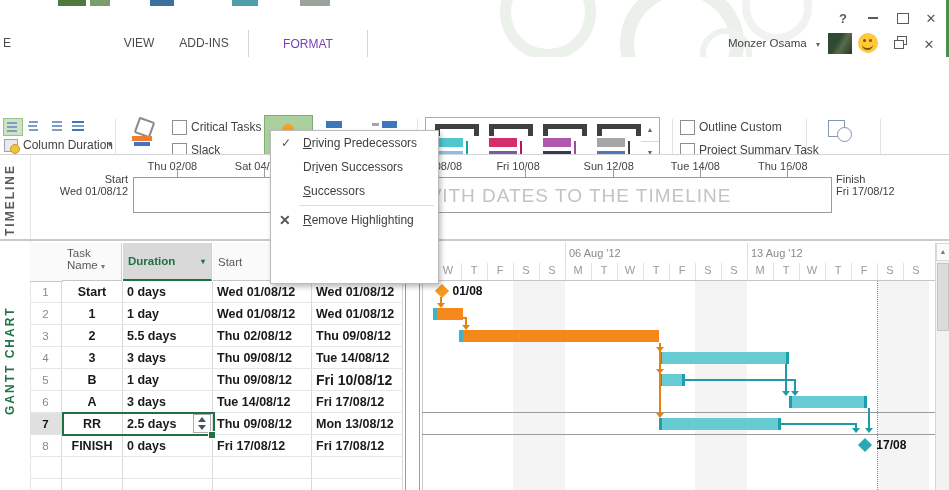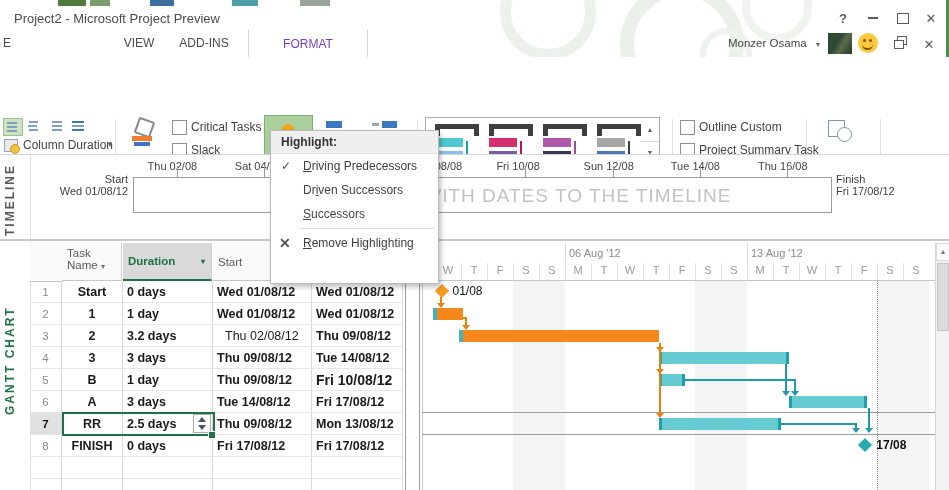--- a/index.html
+++ b/index.html
@@ -53,21 +53,20 @@
     <div class="deco" style="left:742px;top:-28px;width:54px;height:54px;border:8px solid #F0F3EF;"></div>
     <div class="deco" style="left:700px;top:28px;width:40px;height:40px;border:6px solid #EEF2EE;"></div>
 
     <div class="abs" style="left:58px;top:0;width:28px;height:6px;background:#4E7A3C;"></div>
     <div class="abs" style="left:90px;top:0;width:20px;height:6px;background:#7A9E6B;"></div>
     <div class="abs" style="left:150px;top:0;width:24px;height:6px;background:#3C6E9F;"></div>
     <div class="abs" style="left:232px;top:0;width:26px;height:6px;background:#4E9FA8;"></div>
     <div class="abs" style="left:300px;top:0;width:30px;height:6px;background:#9AA49A;"></div>
     <div class="abs" style="left:946px;top:0;width:3px;height:57px;background:#4C8F4C;"></div>
 
-    <div class="title-text">Project2 - Microsoft Project Preview</div>
 
     <div class="winbtn" style="left:832px;font-weight:bold;">?</div>
     <div class="winbtn" style="left:862px;">
         <span style="display:block;width:10px;height:2px;background:#5A5A5A;"></span>
       </div>
     <div class="winbtn" style="left:892px;">
         <span style="display:block;width:10px;height:9px;border:1px solid #5A5A5A;"></span>
       </div>
     <div class="winbtn" style="left:920px;">✕</div>
 
@@ -285,22 +284,22 @@
         <div style="position: absolute; left: 123px; top: 40px; width: 89px; height: 21px; display: flex; align-items: center; padding-left: 4px; box-sizing: border-box; font-size: 12.5px; font-weight: 600; color: rgb(26, 26, 26);">0 days</div>
         <div style="position: absolute; left: 213px; top: 40px; width: 98px; height: 21px; display: flex; align-items: center; padding-left: 4px; box-sizing: border-box; font-size: 12.5px; font-weight: 600; color: rgb(26, 26, 26);">Wed 01/08/12</div>
         <div style="position: absolute; left: 312px; top: 40px; width: 90px; height: 21px; display: flex; align-items: center; padding-left: 4px; box-sizing: border-box; font-size: 12.5px; font-weight: 600; color: rgb(26, 26, 26);">Wed 01/08/12</div>
         <div style="position: absolute; left: 30px; top: 62px; width: 31px; height: 21px; display: flex; align-items: center; justify-content: center; font-size: 11.5px; color: rgb(138, 138, 138); font-weight: normal; background: transparent;">2</div>
         <div style="position: absolute; left: 62px; top: 62px; width: 60px; height: 21px; display: flex; align-items: center; justify-content: center; font-size: 12.5px; font-weight: 600; color: rgb(26, 26, 26);">1</div>
         <div style="position: absolute; left: 123px; top: 62px; width: 89px; height: 21px; display: flex; align-items: center; padding-left: 4px; box-sizing: border-box; font-size: 12.5px; font-weight: 600; color: rgb(26, 26, 26);">1 day</div>
         <div style="position: absolute; left: 213px; top: 62px; width: 98px; height: 21px; display: flex; align-items: center; padding-left: 4px; box-sizing: border-box; font-size: 12.5px; font-weight: 600; color: rgb(26, 26, 26);">Wed 01/08/12</div>
         <div style="position: absolute; left: 312px; top: 62px; width: 90px; height: 21px; display: flex; align-items: center; padding-left: 4px; box-sizing: border-box; font-size: 12.5px; font-weight: 600; color: rgb(26, 26, 26);">Wed 01/08/12</div>
         <div style="position: absolute; left: 30px; top: 84px; width: 31px; height: 21px; display: flex; align-items: center; justify-content: center; font-size: 11.5px; color: rgb(138, 138, 138); font-weight: normal; background: transparent;">3</div>
         <div style="position: absolute; left: 62px; top: 84px; width: 60px; height: 21px; display: flex; align-items: center; justify-content: center; font-size: 12.5px; font-weight: 600; color: rgb(26, 26, 26);">2</div>
-        <div style="position: absolute; left: 123px; top: 84px; width: 89px; height: 21px; display: flex; align-items: center; padding-left: 4px; box-sizing: border-box; font-size: 12.5px; font-weight: 600; color: rgb(26, 26, 26);">3.2 days</div>
-        <div style="position: absolute; left: 213px; top: 84px; width: 98px; height: 21px; display: flex; align-items: center; padding-left: 4px; box-sizing: border-box; font-size: 12.5px; font-weight: 400; color: rgb(26, 26, 26); margin-left: 8px;">Thu 02/08/12</div>
+        <div style="position: absolute; left: 123px; top: 84px; width: 89px; height: 21px; display: flex; align-items: center; padding-left: 4px; box-sizing: border-box; font-size: 12.5px; font-weight: 600; color: rgb(26, 26, 26);">5.5 days</div>
+        <div style="position: absolute; left: 213px; top: 84px; width: 98px; height: 21px; display: flex; align-items: center; padding-left: 4px; box-sizing: border-box; font-size: 12.5px; font-weight: 700; color: rgb(26, 26, 26);">Thu 02/08/12</div>
         <div style="position: absolute; left: 312px; top: 84px; width: 90px; height: 21px; display: flex; align-items: center; padding-left: 4px; box-sizing: border-box; font-size: 12.5px; font-weight: 600; color: rgb(26, 26, 26);">Thu 09/08/12</div>
         <div style="position: absolute; left: 30px; top: 106px; width: 31px; height: 21px; display: flex; align-items: center; justify-content: center; font-size: 11.5px; color: rgb(138, 138, 138); font-weight: normal; background: transparent;">4</div>
         <div style="position: absolute; left: 62px; top: 106px; width: 60px; height: 21px; display: flex; align-items: center; justify-content: center; font-size: 12.5px; font-weight: 600; color: rgb(26, 26, 26);">3</div>
         <div style="position: absolute; left: 123px; top: 106px; width: 89px; height: 21px; display: flex; align-items: center; padding-left: 4px; box-sizing: border-box; font-size: 12.5px; font-weight: 600; color: rgb(26, 26, 26);">3 days</div>
         <div style="position: absolute; left: 213px; top: 106px; width: 98px; height: 21px; display: flex; align-items: center; padding-left: 4px; box-sizing: border-box; font-size: 12.5px; font-weight: 600; color: rgb(26, 26, 26);">Thu 09/08/12</div>
         <div style="position: absolute; left: 312px; top: 106px; width: 90px; height: 21px; display: flex; align-items: center; padding-left: 4px; box-sizing: border-box; font-size: 12.5px; font-weight: 600; color: rgb(26, 26, 26);">Tue 14/08/12</div>
         <div style="position: absolute; left: 30px; top: 128px; width: 31px; height: 21px; display: flex; align-items: center; justify-content: center; font-size: 11.5px; color: rgb(138, 138, 138); font-weight: normal; background: transparent;">5</div>
         <div style="position: absolute; left: 62px; top: 128px; width: 60px; height: 21px; display: flex; align-items: center; justify-content: center; font-size: 12.5px; font-weight: 600; color: rgb(26, 26, 26);">B</div>
         <div style="position: absolute; left: 123px; top: 128px; width: 89px; height: 21px; display: flex; align-items: center; padding-left: 4px; box-sizing: border-box; font-size: 12.5px; font-weight: 600; color: rgb(26, 26, 26);">1 day</div>
         <div style="position: absolute; left: 213px; top: 128px; width: 98px; height: 21px; display: flex; align-items: center; padding-left: 4px; box-sizing: border-box; font-size: 12.5px; font-weight: 600; color: rgb(26, 26, 26);">Thu 09/08/12</div>
@@ -374,21 +373,21 @@
         <div style="position: absolute; left: 851px; top: 23px; width: 26px; text-align: center; font-size: 11px; color: rgb(154, 154, 154);">F</div>
         <div style="position: absolute; left: 851px; top: 22px; width: 1px; height: 17px; background: rgb(227, 227, 227);"></div>
         <div style="position: absolute; left: 877px; top: 23px; width: 26px; text-align: center; font-size: 11px; color: rgb(154, 154, 154);">S</div>
         <div style="position: absolute; left: 877px; top: 22px; width: 1px; height: 17px; background: rgb(227, 227, 227);"></div>
         <div style="position: absolute; left: 903px; top: 23px; width: 26px; text-align: center; font-size: 11px; color: rgb(154, 154, 154);">S</div>
         <div style="position: absolute; left: 903px; top: 22px; width: 1px; height: 17px; background: rgb(227, 227, 227);"></div>
         <div style="position: absolute; left: 422px; top: 171px; width: 513px; height: 1px; background: rgb(155, 155, 155);"></div>
         <div style="position: absolute; left: 422px; top: 193px; width: 513px; height: 1px; background: rgb(155, 155, 155);"></div>
         <div style="position: absolute; left: 877px; top: 40px; width: 0px; height: 209px; border-left: 1px dotted rgb(143, 143, 143);"></div>
         <div style="position: absolute; left: 436.5px; top: 45px; width: 10px; height: 10px; transform: rotate(45deg); background: rgb(245, 153, 31); z-index: 3;"></div>
-        <div style="position: absolute; left: 452.5px; top: 43px; font-size: 12px; font-weight: normal; color: rgb(17, 17, 17); z-index: 3;">01/08</div>
+        <div style="position: absolute; left: 452.5px; top: 43px; font-size: 12px; font-weight: bold; color: rgb(17, 17, 17); z-index: 3;">01/08</div>
         <div style="position: absolute; left: 433.08px; top: 67px; width: 4px; height: 12px; background: rgb(63, 181, 192); z-index: 2;"></div>
         <div style="position: absolute; left: 437.08px; top: 67px; width: 26px; height: 12px; background: rgb(246, 135, 27); z-index: 2;"></div>
         <div style="position: absolute; left: 459.08px; top: 89px; width: 4px; height: 12px; background: rgb(63, 181, 192); z-index: 2;"></div>
         <div style="position: absolute; left: 463.08px; top: 89px; width: 195.52px; height: 12px; background: rgb(246, 135, 27); z-index: 2;"></div>
         <div style="position: absolute; left: 658.6px; top: 111px; width: 130px; height: 12px; background: rgb(102, 203, 211); z-index: 2;">
           <div style="position: absolute; left: 0px; top: 0px; width: 3px; height: 12px; background: rgb(31, 158, 172);"></div>
           <div style="position: absolute; right: 0px; top: 0px; width: 3px; height: 12px; background: rgb(31, 158, 172);"></div>
         </div>
         <div style="position: absolute; left: 658.6px; top: 133px; width: 26px; height: 12px; background: rgb(102, 203, 211); z-index: 2;">
           <div style="position: absolute; left: 0px; top: 0px; width: 3px; height: 12px; background: rgb(31, 158, 172);"></div>
@@ -430,21 +429,20 @@
       <span style="position:absolute;left:15px;top:0;width:1px;height:247px;background:#9C9C9C;"></span>
     </div>
 
     <div class="abs" style="left:935px;top:2px;width:14px;height:247px;background:#F2F2F2;border-left:1px solid #D6D6D6;">
       <div style="height:16px;text-align:center;font-size:7px;color:#777;line-height:16px;border:1px solid #DADADA;background:#FBFBFB;">▲</div>
       <div style="margin:2px 1px;height:66px;background:#DCDCDC;border:1px solid #C6C6C6;"></div>
     </div>
   </div>
 
   <div class="menu">
-    <div class="menu-header">Highlight:</div>
     <div id="menu-items">
         <div class="menu-item"><u>D</u>riving Predecessors<span style="position: absolute; left: 10px; top: 0px; color: rgb(85, 85, 85);">✓</span></div>
         <div class="menu-item">Dr<u>i</u>ven Successors</div>
         <div class="menu-item"><u>S</u>uccessors</div>
         <div class="menu-sep"></div>
         <div class="menu-item"><u>R</u>emove Highlighting<span style="position: absolute; left: 8px; top: 0px; color: rgb(85, 85, 85); font-size: 14px; font-weight: bold;">✕</span></div>
       </div>
   </div>
 
 </div>

